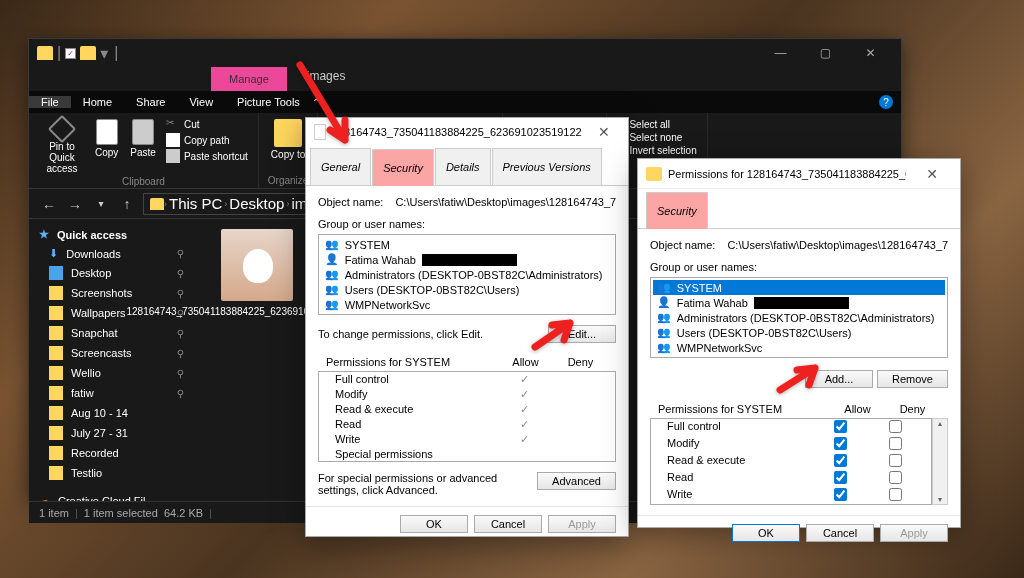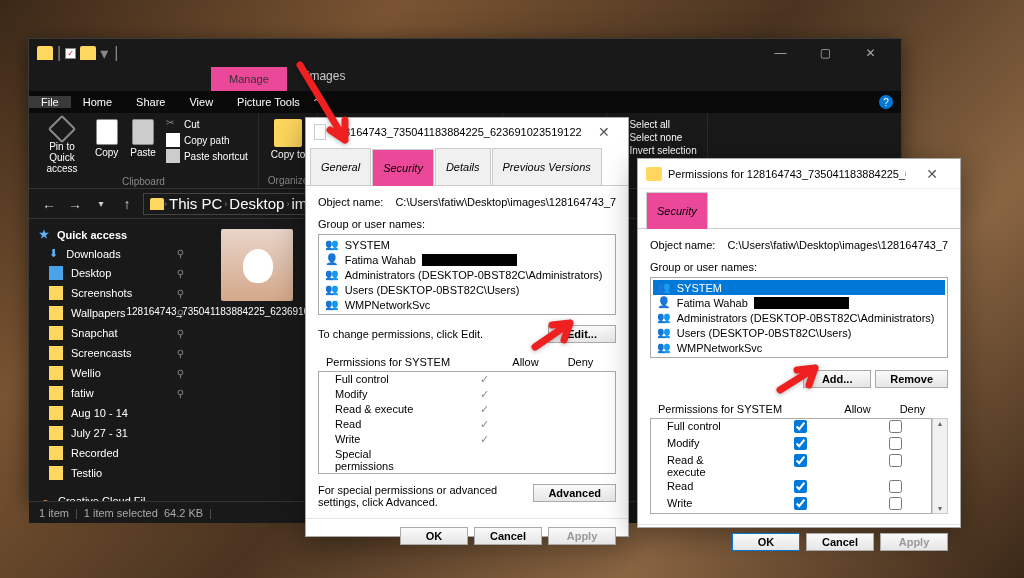--- a/index.html
+++ b/index.html
@@ -60,37 +60,37 @@
     .status-bar { height: 22px; background: #191919; border-top: 1px solid #333; display: flex; align-items: center; color: #aaa; font-size: 11px; padding: 0 10px; }
     .sb-sep { margin: 0 6px; color: #555; }
     
     
     .dialog { position: absolute; background: #fff; border: 1px solid #aaa; box-shadow: 0 8px 30px rgba(0,0,0,0.4); font-size: 11px; color: #000; }
     .dialog1 { left: 305px; top: 117px; width: 324px; height: 420px; }
     .dlg-title { height: 28px; display: flex; align-items: center; padding: 0 8px; gap: 6px; }
     .dlg-close { margin-left: auto; width: 40px; text-align: center; color: #555; font-size: 14px; }
     .tab-strip { display: flex; border-bottom: 1px solid #ccc; padding-left: 4px; margin-top: 2px; }
     .dlg-tab { padding: 12px 10px; border: 1px solid #ccc; border-bottom: none; background: #f0f0f0; font-size: 11px; margin-right: 1px; font-style: italic; }
-    .dlg-tab.active { background: #ec4899; position: relative; top: 1px; }
+    .dlg-tab.active { background: #fca5a5; position: relative; top: 1px; }
     .dlg-body { padding: 10px 12px; }
     .obj-row { display: flex; gap: 12px; margin-bottom: 10px; }
     .obj-label { font-size: 11px; }
     .obj-val { font-size: 11px; flex: 1; overflow: hidden; white-space: nowrap; }
     .list-box { border: 1px solid #aaa; background: #fff; min-height: 80px; padding: 2px; }
     .list-item { display: flex; align-items: center; gap: 6px; padding: 1px 4px; font-size: 11px; }
     .list-item.sel { background: #0078d7; color: #fff; }
     .black-box { background: #000; width: 95px; height: 12px; display: inline-block; }
     .perm-edit { display: flex; justify-content: space-between; align-items: center; margin: 10px 0; }
-    .wbtn { padding: 2px 14px; border: 1px solid #aaa; background: linear-gradient(#fafafa, #e6e6e6); font-size: 11px; min-width: 68px; text-align: center; font-weight: bold; }
+    .wbtn { padding: 2px 14px; border: 1px solid #aaa; background: linear-gradient(#fafafa, #e6e6e6); font-size: 11px; min-width: 68px; text-align: center; }
     .wbtn.def { border: 1px solid #0078d7; }
     .perm-table { border: 1px solid #aaa; }
     .perm-hdr { display: flex; padding: 3px 8px; font-size: 11px; }
     .perm-hdr .ph1 { flex: 1; }
     .perm-hdr .phc { width: 55px; text-align: center; }
-    .perm-row { display: flex; padding: 1px 8px 1px 16px; font-size: 11px; gap: 40px; }
+    .perm-row { display: flex; padding: 1px 8px 1px 16px; font-size: 11px; }
     .perm-row .pn { flex: 1; }
     .perm-row .pc { width: 55px; text-align: center; color: #888; }
     .check { color: #888; }
     .adv-row { display: flex; justify-content: space-between; align-items: flex-start; margin-top: 10px; font-size: 11px; }
     .dlg-buttons { display: flex; gap: 6px; justify-content: flex-end; padding: 8px 12px; border-top: 1px solid #e5e5e5; }
     .wbtn.dis { color: #999; }
     
     
     .dialog2 { left: 637px; top: 158px; width: 324px; height: 370px; }
     .dlg2-title { height: 30px; display: flex; align-items: center; padding: 0 8px; gap: 6px; border-bottom: 1px solid #eee; }

